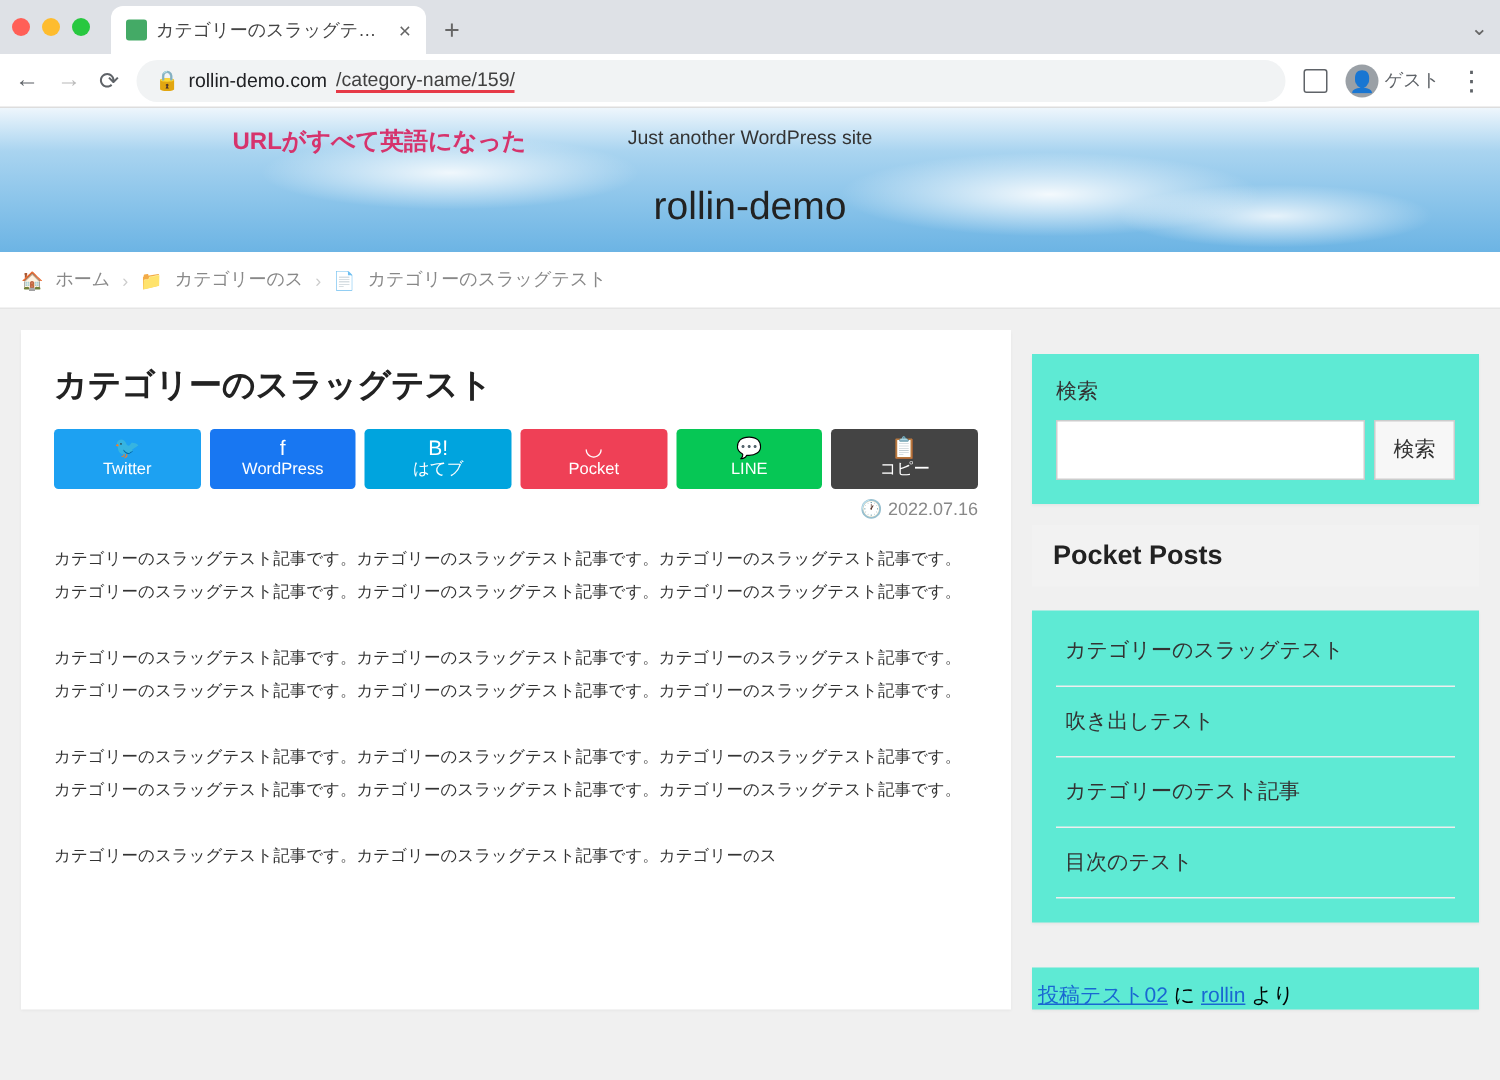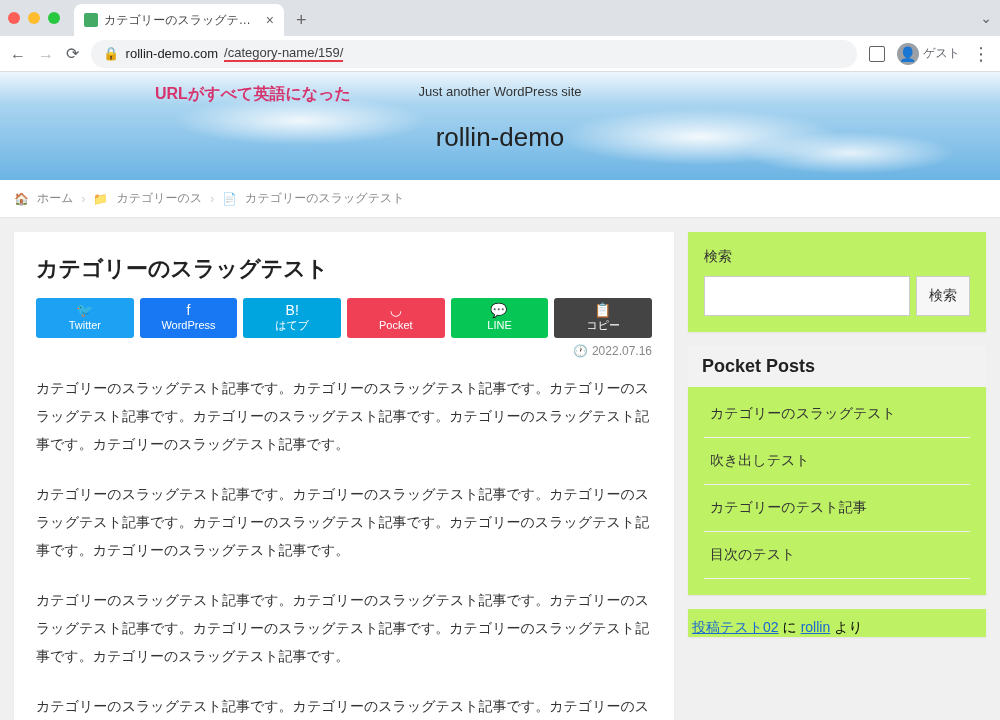--- a/index.html
+++ b/index.html
@@ -24,21 +24,21 @@
 .url-host { color: #202124; }
 .url-path { color: #404040; text-align: right; }
 .url-underline { border-bottom: 2px solid #e63946; }
 .right-icons { display: flex; align-items: center; gap: 12px; color: #5f6368; }
 .guest { display: flex; align-items: center; gap: 4px; font-size: 12px; }
 .guest-avatar { width: 22px; height: 22px; background: #9aa0a6; border-radius: 50%; display:flex; align-items:center; justify-content:center; color:#fff; font-size:14px;}
 .ext-ico { width:16px; height:16px; border:1.5px solid #5f6368; border-radius:2px;}
 .menu-dots { font-size: 18px; }
 
 
-.hero { position: relative; height: 108px; background: linear-gradient(to bottom, #eef6fc 0%, #a9d4f0 30%, #6cb4e4 100%); }
+.hero { position: relative; height: 96px; background: linear-gradient(to bottom, #eef6fc 0%, #a9d4f0 30%, #6cb4e4 100%); }
 .hero::before { content:""; position:absolute; inset:0; background:
   radial-gradient(ellipse 200px 40px at 70% 60%, rgba(255,255,255,0.9), transparent 70%),
   radial-gradient(ellipse 180px 35px at 30% 45%, rgba(255,255,255,0.85), transparent 70%),
   radial-gradient(ellipse 150px 30px at 85% 75%, rgba(255,255,255,0.8), transparent 70%); }
 .hero-annotation { position: absolute; top: 12px; left: 155px; color: #d6336c; font-weight: bold; font-size: 16px; z-index: 2; }
 .hero-tagline { position: absolute; top: 12px; left: 50%; transform: translateX(-50%); color: #333; font-size: 13px; z-index: 2; }
 .hero-title { position: absolute; top: 50px; left: 50%; transform: translateX(-50%); color: #222; font-size: 26px; font-weight: 500; z-index: 2; }
 
 
 .breadcrumb { background: #fff; border-bottom: 1px solid #e5e5e5; padding: 10px 14px; font-size: 12px; color: #888; display:flex; align-items:center; gap: 8px; }
@@ -50,24 +50,24 @@
 .main { flex: 1; background: #fff; padding: 22px; box-shadow: 0 1px 2px rgba(0,0,0,0.05); }
 .sidebar { width: 298px; display: flex; flex-direction: column; gap: 14px; }
 
 .article-title { font-size: 22px; font-weight: bold; color: #222; margin-bottom: 14px; }
 .share-row { display: flex; gap: 6px; margin-bottom: 6px; }
 .share-btn { flex: 1; color: #fff; border-radius: 3px; text-align: center; padding: 4px 0 6px; font-size: 11px; line-height: 1.2; }
 .share-btn .sico { font-size: 14px; display:block; }
 .sb-tw { background: #1da1f2; } .sb-fb { background: #1877f2; } .sb-hb { background: #00a4de; }
 .sb-pk { background: #ef4056; } .sb-ln { background: #06c755; } .sb-cp { background: #444; }
 .date-row { text-align: right; font-size: 12px; color: #888; margin-bottom: 16px; }
-.body-text { font-size: 14px; color: #333; line-height: 2; }
+.body-text { font-size: 11px; color: #333; line-height: 2; }
 .body-text p { margin-bottom: 22px; }
 
-.widget { background: #bef264; padding: 16px; box-shadow: 0 1px 2px rgba(0,0,0,0.05); }
+.widget { background: #5eead4; padding: 16px; box-shadow: 0 1px 2px rgba(0,0,0,0.05); margin-top: 16px; }
 .widget-title-plain { font-size: 14px; color: #333; margin-bottom: 10px; }
 .search-row { display: flex; gap: 6px; }
 .search-input { flex: 1; border: 1px solid #ccc; height: 40px; }
 .search-btn { border: 1px solid #ccc; background: #f7f7f7; padding: 0 12px; font-size: 14px; color: #333; }
 .widget-bar { background: #f2f2f2; padding: 10px 14px; font-size: 18px; font-weight: bold; color: #222; }
 .post-list { list-style: none; }
 .post-list li { padding: 14px 6px; border-bottom: 1px solid #eee; font-size: 14px; color: #333; }
 .comment-line { font-size: 14px; padding: 10px 4px 0; }
 .comment-line a { color: #1967d2; text-decoration: underline; }
 </style>

